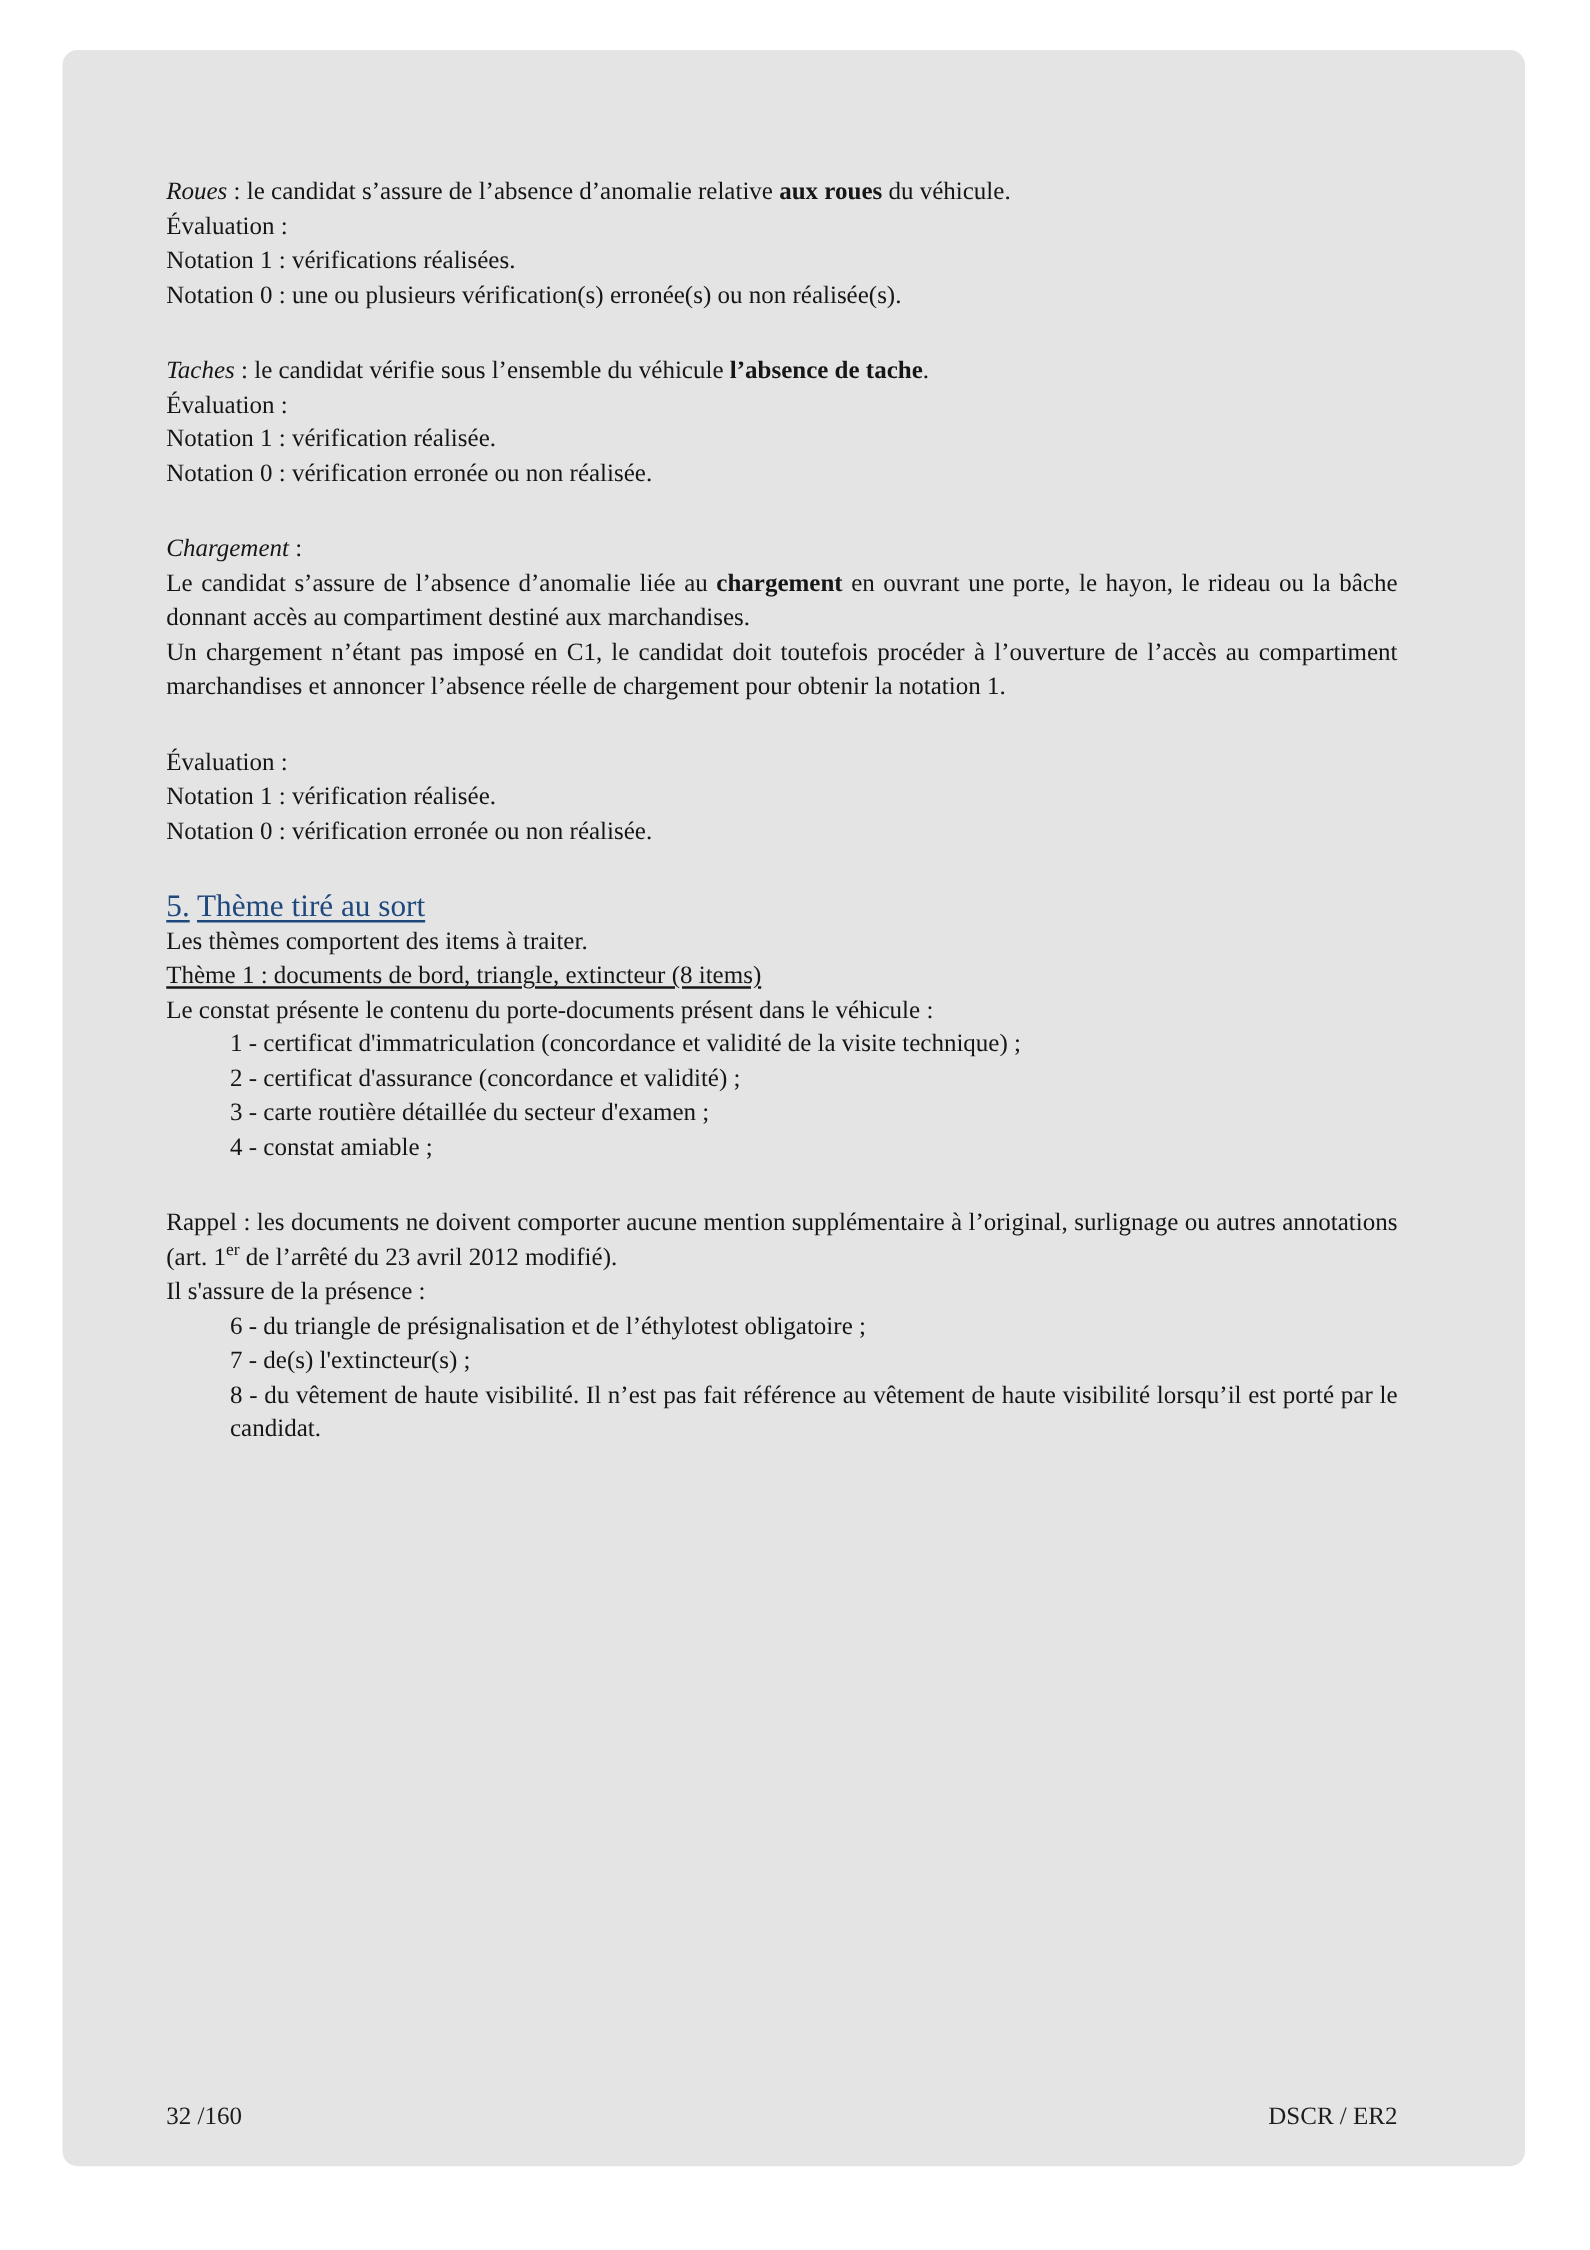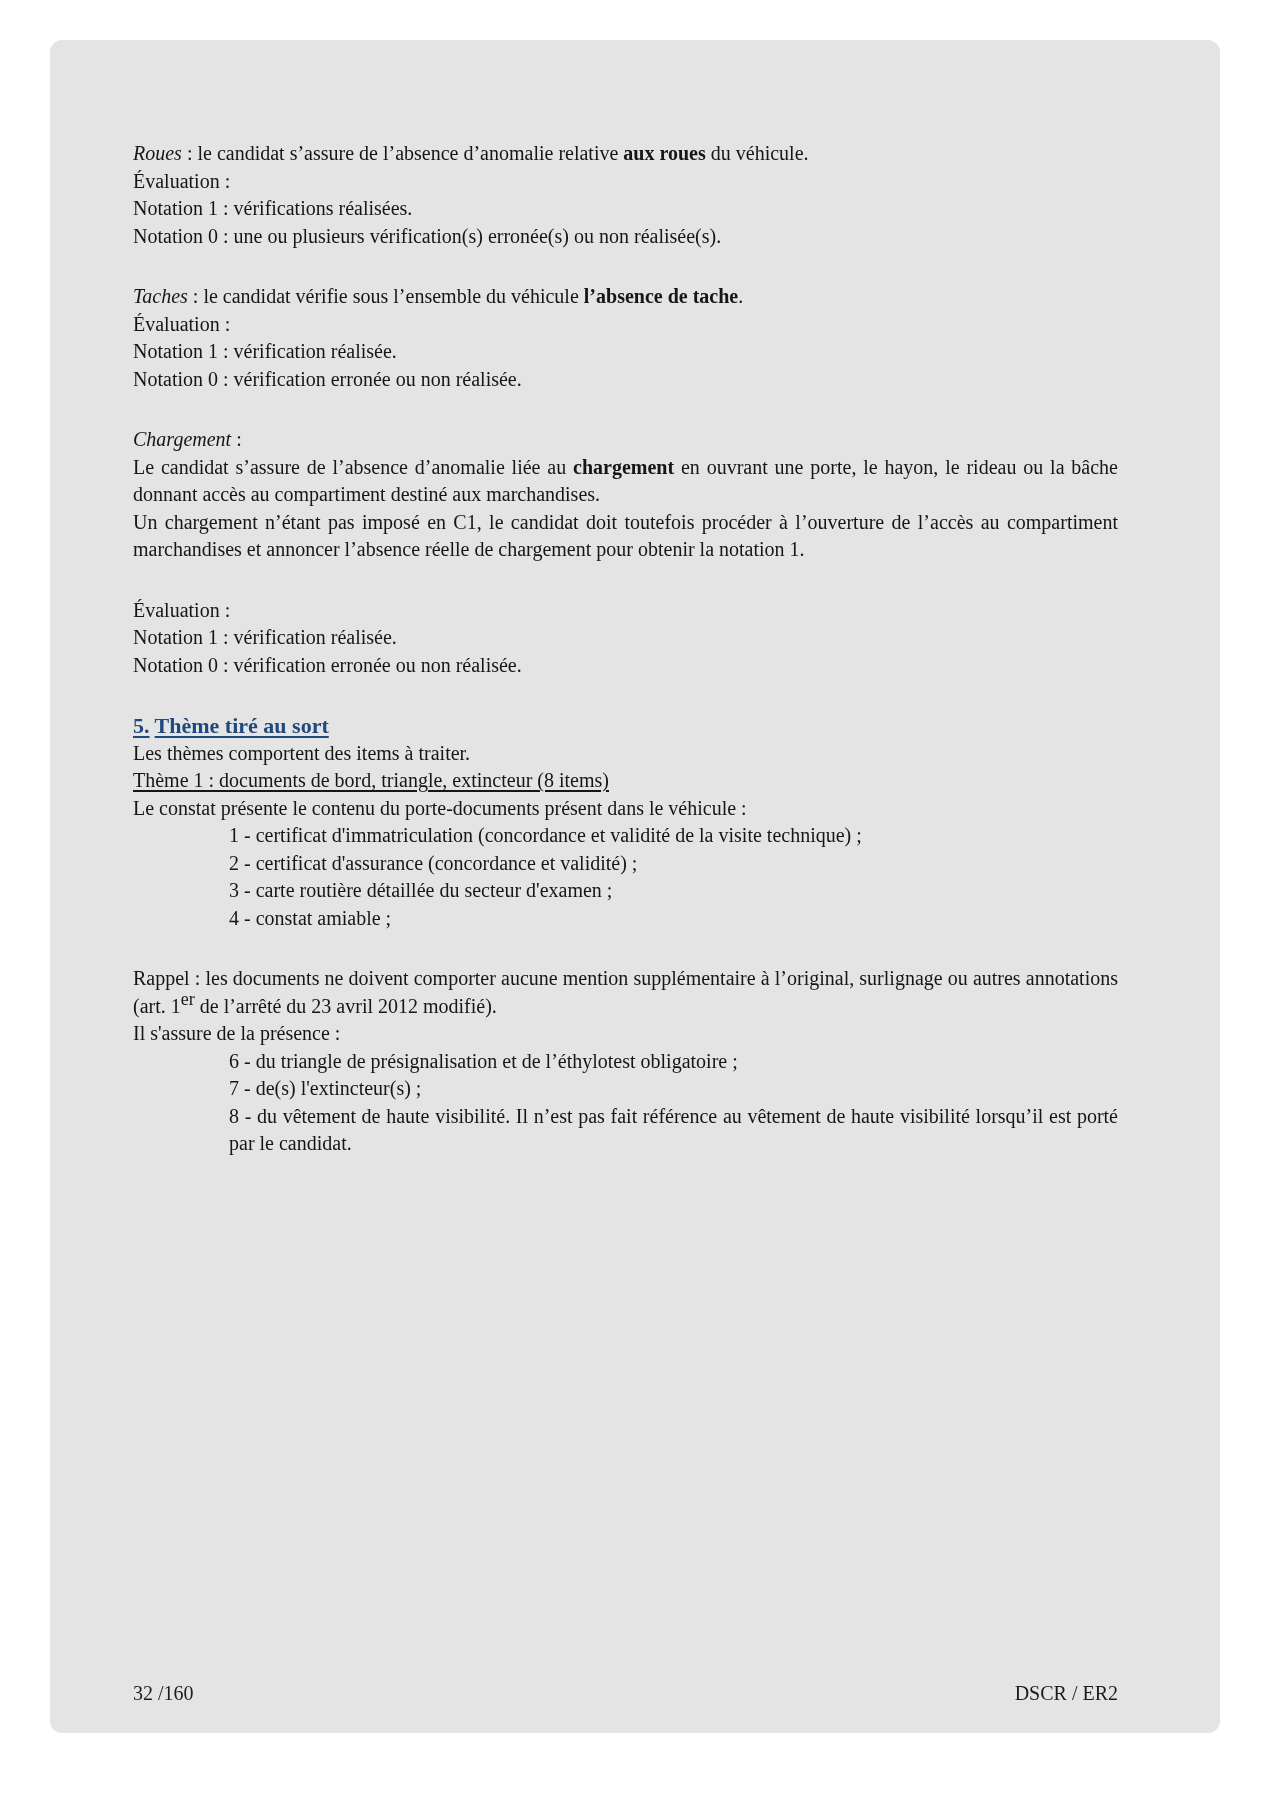--- a/index.html
+++ b/index.html
@@ -29,34 +29,34 @@
     font-size: 20px;
     line-height: 27.5px;
     text-align: justify;
   }
   .content p { margin: 0; }
   .block { margin-bottom: 33px; }
   .italic { font-style: italic; }
   .bold { font-weight: bold; }
   .heading {
     color: #1f497d;
-    font-weight: bold;
-    font-size: 22px;
+    font-weight: normal;
+    font-size: 25px;
   }
   .heading .u {
     text-decoration: underline;
     text-decoration-thickness: 2px;
     text-underline-offset: 3px;
   }
   .underlined {
     text-decoration: underline;
     text-underline-offset: 3px;
   }
-  .indent { margin-left: 96px; }
-  sup { font-size: 18px; line-height: 0; }
+  .indent { margin-left: 51px; }
+  sup { font-size: 14px; line-height: 0; }
   .footer {
     position: absolute;
     left: 83px;
     right: 102px;
     bottom: 28px;
     display: flex;
     justify-content: space-between;
     font-size: 20px;
     color: #1c1c1c;
   }

